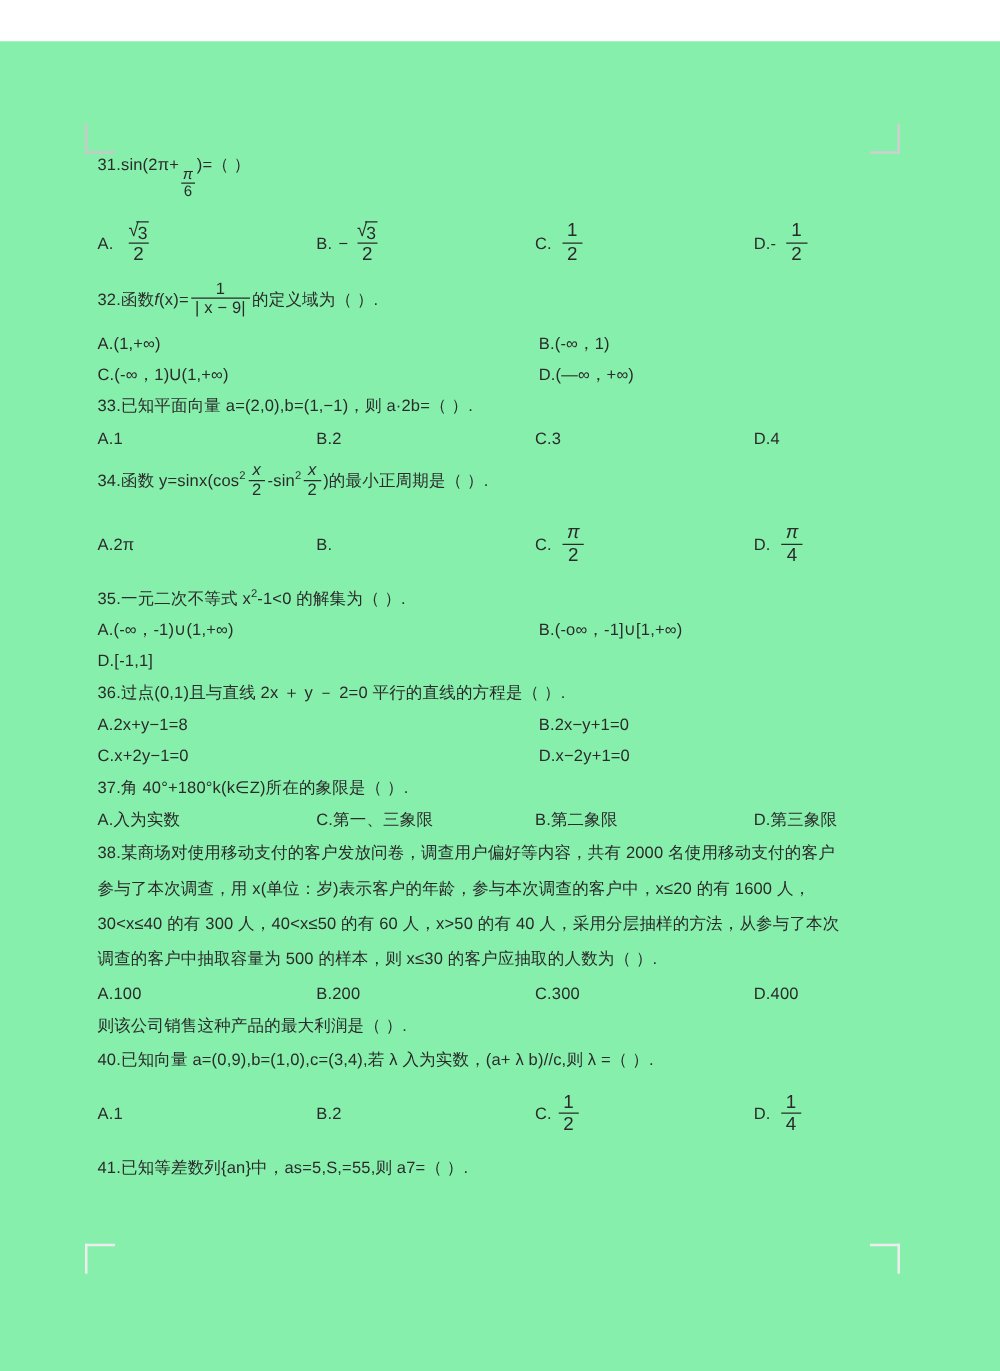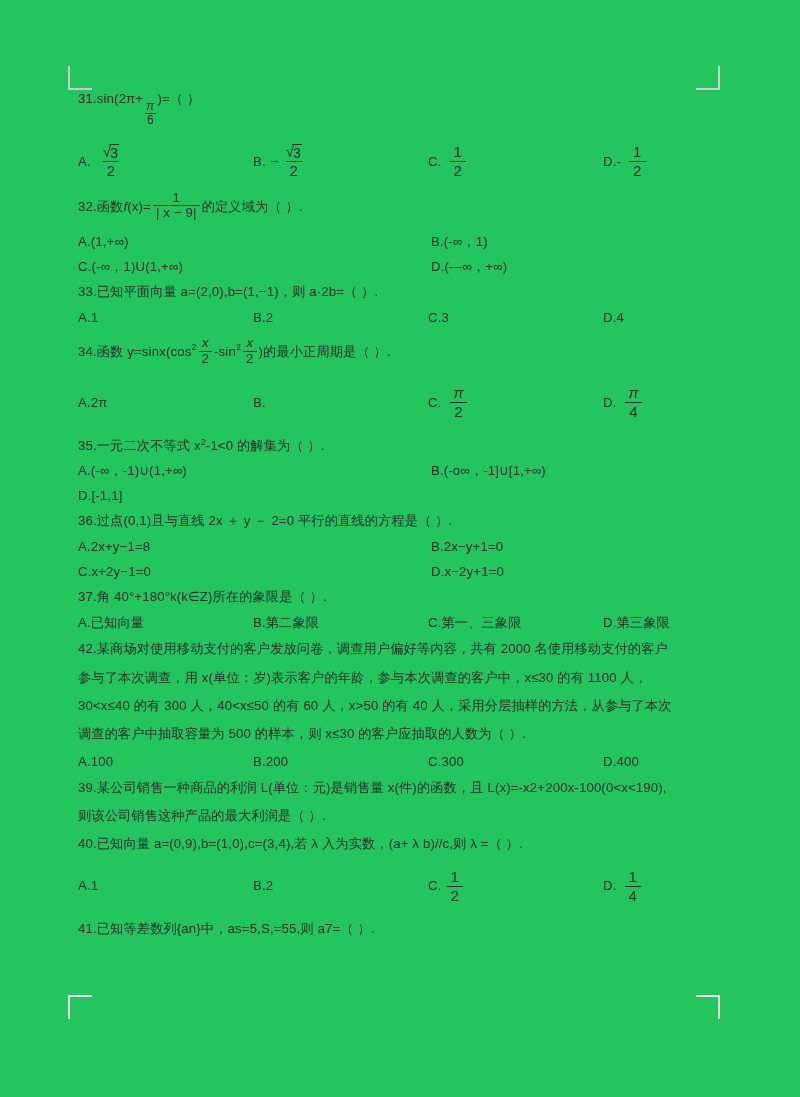--- a/index.html
+++ b/index.html
@@ -14,21 +14,22 @@
     position: relative;
     font-family: "Liberation Sans", "DejaVu Sans", sans-serif;
     color: #2b2b2b;
     overflow: hidden;
   }
 
   
   .page {
     position: absolute;
     inset: 0;
-    background: #22c55e;
+    background: #86efac;
+    margin-top: 33px;
   }
 
   
   .crop-mark {
     position: absolute;
     width: 22px;
     height: 22px;
     pointer-events: none;
   }
   .crop-tl { top: 66px;  left: 68px;  border-left: 2px solid #c9c9c9; border-bottom: 2px solid #c9c9c9; }
@@ -269,42 +270,41 @@
         <div class="opt">A.2x+y−1=8</div>
         <div class="opt">B.2x−y+1=0</div>
         <div class="opt">C.x+2y−1=0</div>
         <div class="opt">D.x−2y+1=0</div>
       </div>
     </div>
 
     <div class="q-block">
       <div class="stem">37.角 40°+180°k(k∈Z)所在的象限是（ ）.</div>
       <div class="opts cols4">
-        <div class="opt">A.已知向量</div>
+        <div class="opt">A.入为实数</div>
+        <div class="opt">C.第一、三象限</div>
         <div class="opt">B.第二象限</div>
-        <div class="opt">C.第一、三象限</div>
         <div class="opt">D.第三象限</div>
       </div>
     </div>
 
     <div class="q-block">
-      <div class="stem wrap">42.某商场对使用移动支付的客户发放问卷，调查用户偏好等内容，共有 2000 名使用移动支付的客户</div>
-      <div class="stem wrap">参与了本次调查，用 x(单位：岁)表示客户的年龄，参与本次调查的客户中，x≤30 的有 1100 人，</div>
+      <div class="stem wrap">38.某商场对使用移动支付的客户发放问卷，调查用户偏好等内容，共有 2000 名使用移动支付的客户</div>
+      <div class="stem wrap">参与了本次调查，用 x(单位：岁)表示客户的年龄，参与本次调查的客户中，x≤20 的有 1600 人，</div>
       <div class="stem wrap">30&lt;x≤40 的有 300 人，40&lt;x≤50 的有 60 人，x&gt;50 的有 40 人，采用分层抽样的方法，从参与了本次</div>
       <div class="stem wrap">调查的客户中抽取容量为 500 的样本，则 x≤30 的客户应抽取的人数为（ ）.</div>
       <div class="opts cols4">
         <div class="opt">A.100</div>
         <div class="opt">B.200</div>
         <div class="opt">C.300</div>
         <div class="opt">D.400</div>
       </div>
     </div>
 
     <div class="q-block">
-      <div class="stem wrap">39.某公司销售一种商品的利润 L(单位：元)是销售量 x(件)的函数，且 L(x)=-x2+200x-100(0&lt;x&lt;190),</div>
       <div class="stem wrap">则该公司销售这种产品的最大利润是（ ）.</div>
     </div>
 
     <div class="q-block">
       <div class="stem">40.已知向量 a=(0,9),b=(1,0),c=(3,4),若 λ 入为实数，(a+ λ b)//c,则 λ =（ ）.</div>
       <div class="spacer-sm"></div>
       <div class="opts cols4 tall">
         <div class="opt opt-tall">A.1</div>
         <div class="opt opt-tall">B.2</div>
         <div class="opt opt-tall">

